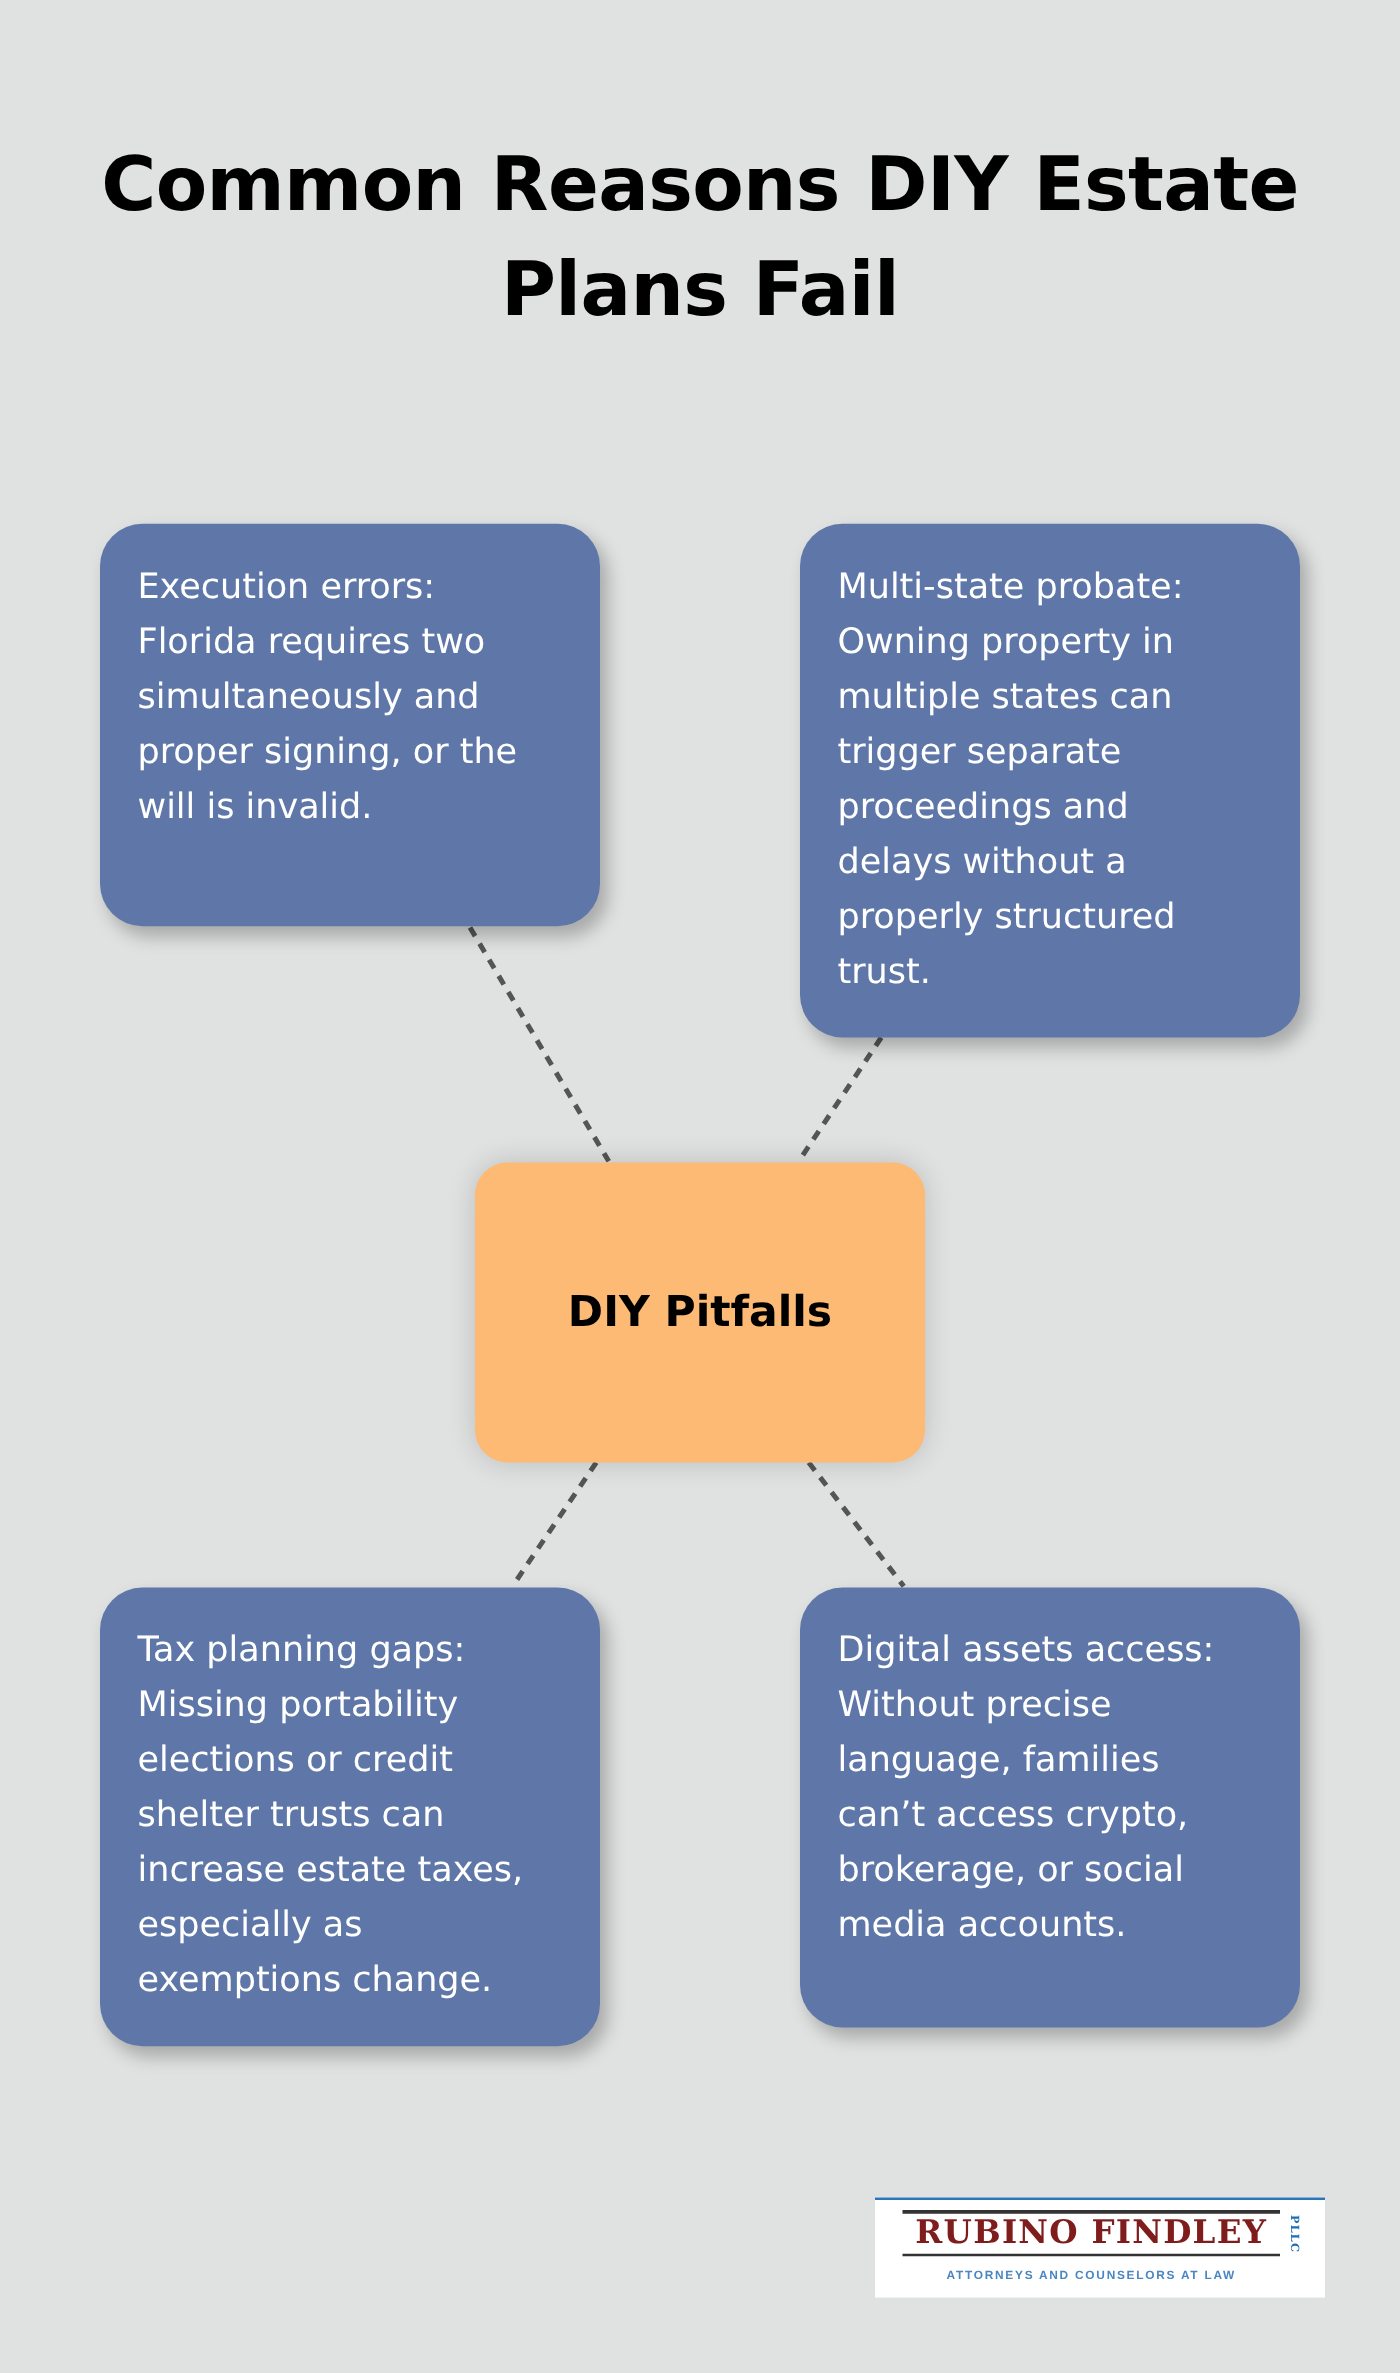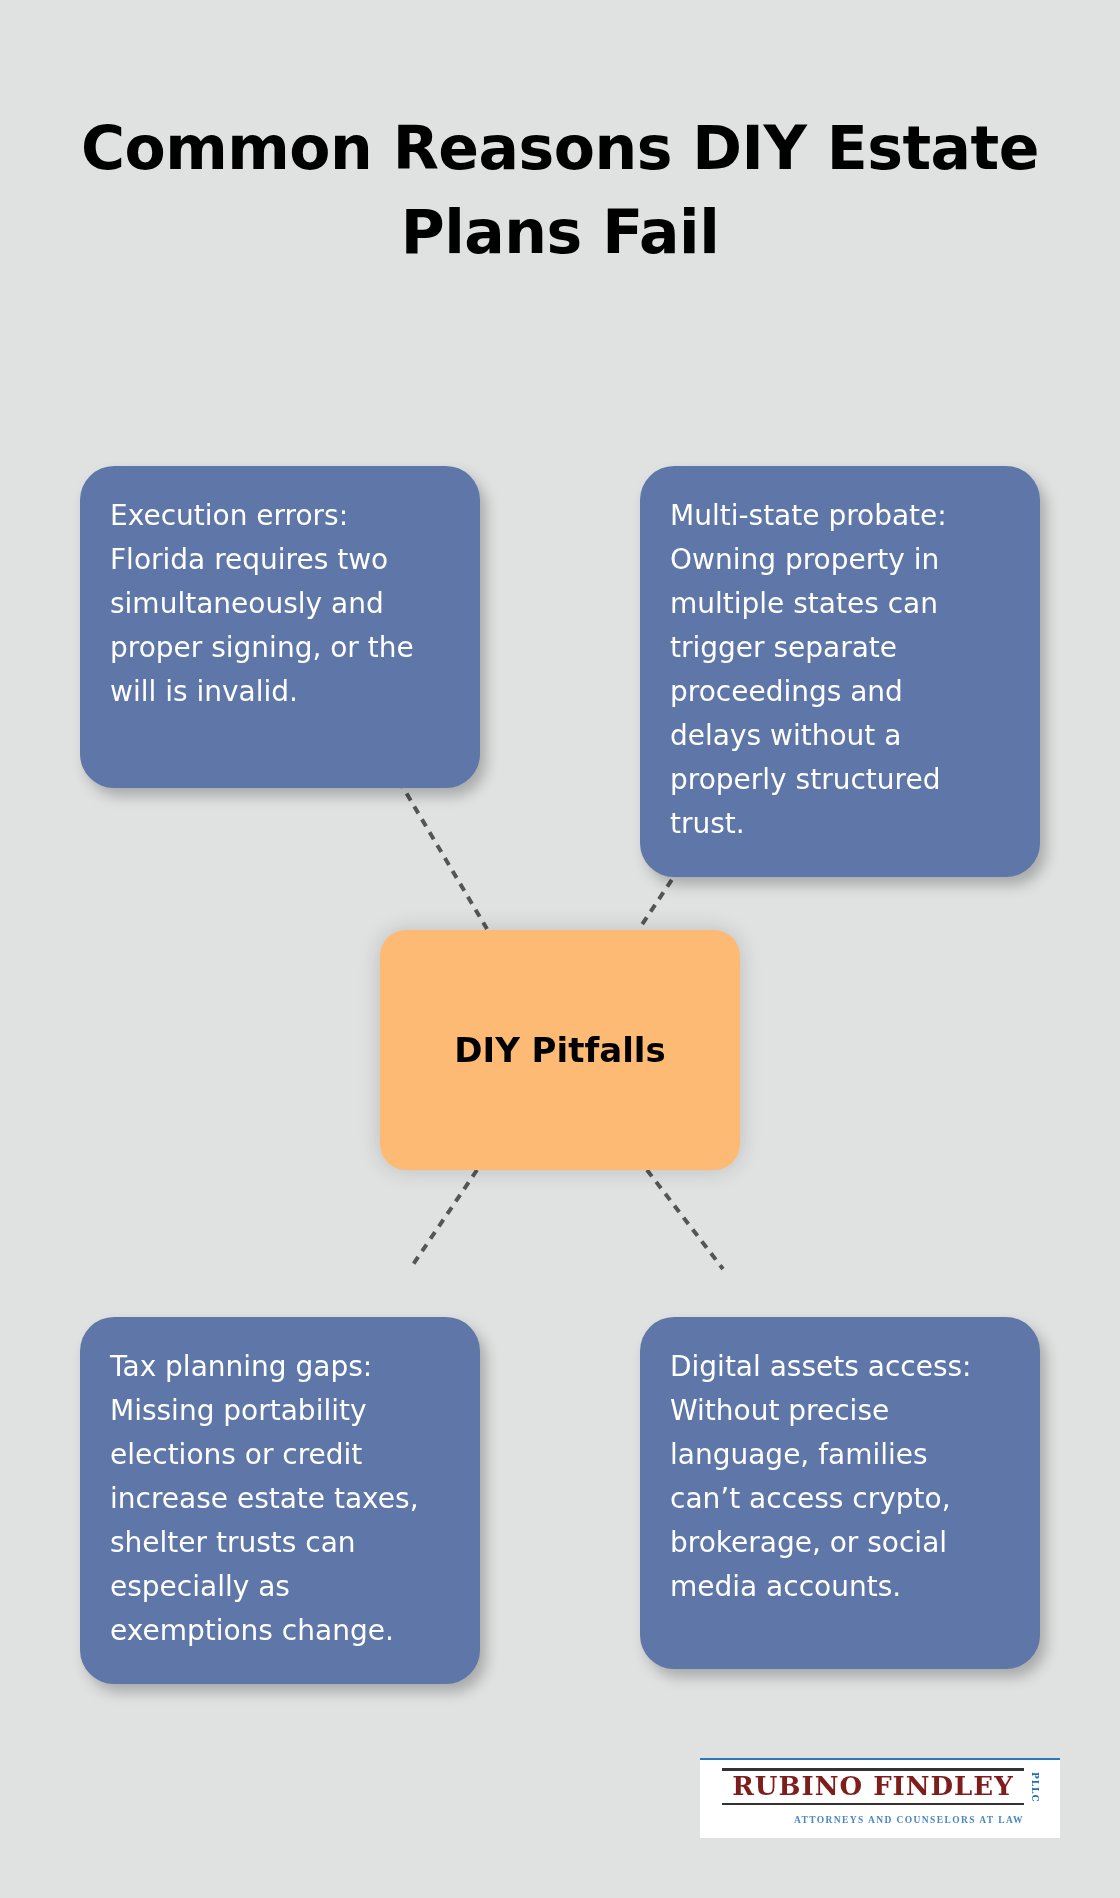--- a/index.html
+++ b/index.html
@@ -25,21 +25,20 @@
   .card {
     position: absolute;
     box-sizing: border-box;
     background: #5e77a8;
     border-radius: 34px;
     box-shadow: 6px 8px 14px rgba(0,0,0,0.25);
     color: #fff;
     font-size: 28px;
     line-height: 44px;
     padding: 28px 24px 12px 30px;
-    margin-top: 47px;
   }
   .card-text { display: block; }
   .center-card {
     position: absolute;
     left: 380px; top: 930px; width: 360px; height: 240px;
     background: #fdba74;
     border-radius: 26px;
     box-shadow: 0 0 22px rgba(0,0,0,0.16);
     display: flex; align-items: center; justify-content: center;
     font-weight: bold; font-size: 34px; color: #000;
@@ -57,22 +56,22 @@
   .logo-name {
     position: absolute; left: 22px; top: 11px; width: 302px;
     text-align: center;
     font-family: "DejaVu Serif", "Liberation Serif", serif;
     font-weight: bold; color: #7f1d1d;
     font-size: 26px; letter-spacing: 1px;
     line-height: 30px;
   }
   .logo-tag {
     position: absolute; left: 22px; top: 55px; width: 302px;
-    text-align: right;
-    font-family: Liberation Serif, serif;
+    text-align: center;
+    font-family: Liberation Sans, sans-serif;
     font-weight: bold; color: #4a86c2;
     font-size: 9.5px; letter-spacing: 1.4px;
   }
   .logo-pllc {
     position: absolute; left: 330px; top: 12px;
     writing-mode: vertical-rl;
     font-family: "DejaVu Serif", "Liberation Serif", serif;
     font-weight: bold; color: #1f6db3; font-size: 9px; letter-spacing: 1px;
   }
 </style>
@@ -113,22 +112,22 @@
 </div>
 
 <div class="center-card">
   <span>DIY Pitfalls</span>
 </div>
 
 <div class="card" style="left:80px; top:1270px; width:400px; height:367px;">
   <span class="card-text">Tax planning gaps:</span>
   <span class="card-text">Missing portability</span>
   <span class="card-text">elections or credit</span>
+  <span class="card-text">shelter trusts can</span>
   <span class="card-text">increase estate taxes,</span>
-  <span class="card-text">shelter trusts can</span>
   <span class="card-text">especially as</span>
   <span class="card-text">exemptions change.</span>
 </div>
 
 <div class="card" style="left:640px; top:1270px; width:400px; height:352px;">
   <span class="card-text">Digital assets access:</span>
   <span class="card-text">Without precise</span>
   <span class="card-text">language, families</span>
   <span class="card-text">can’t access crypto,</span>
   <span class="card-text">brokerage, or social</span>

